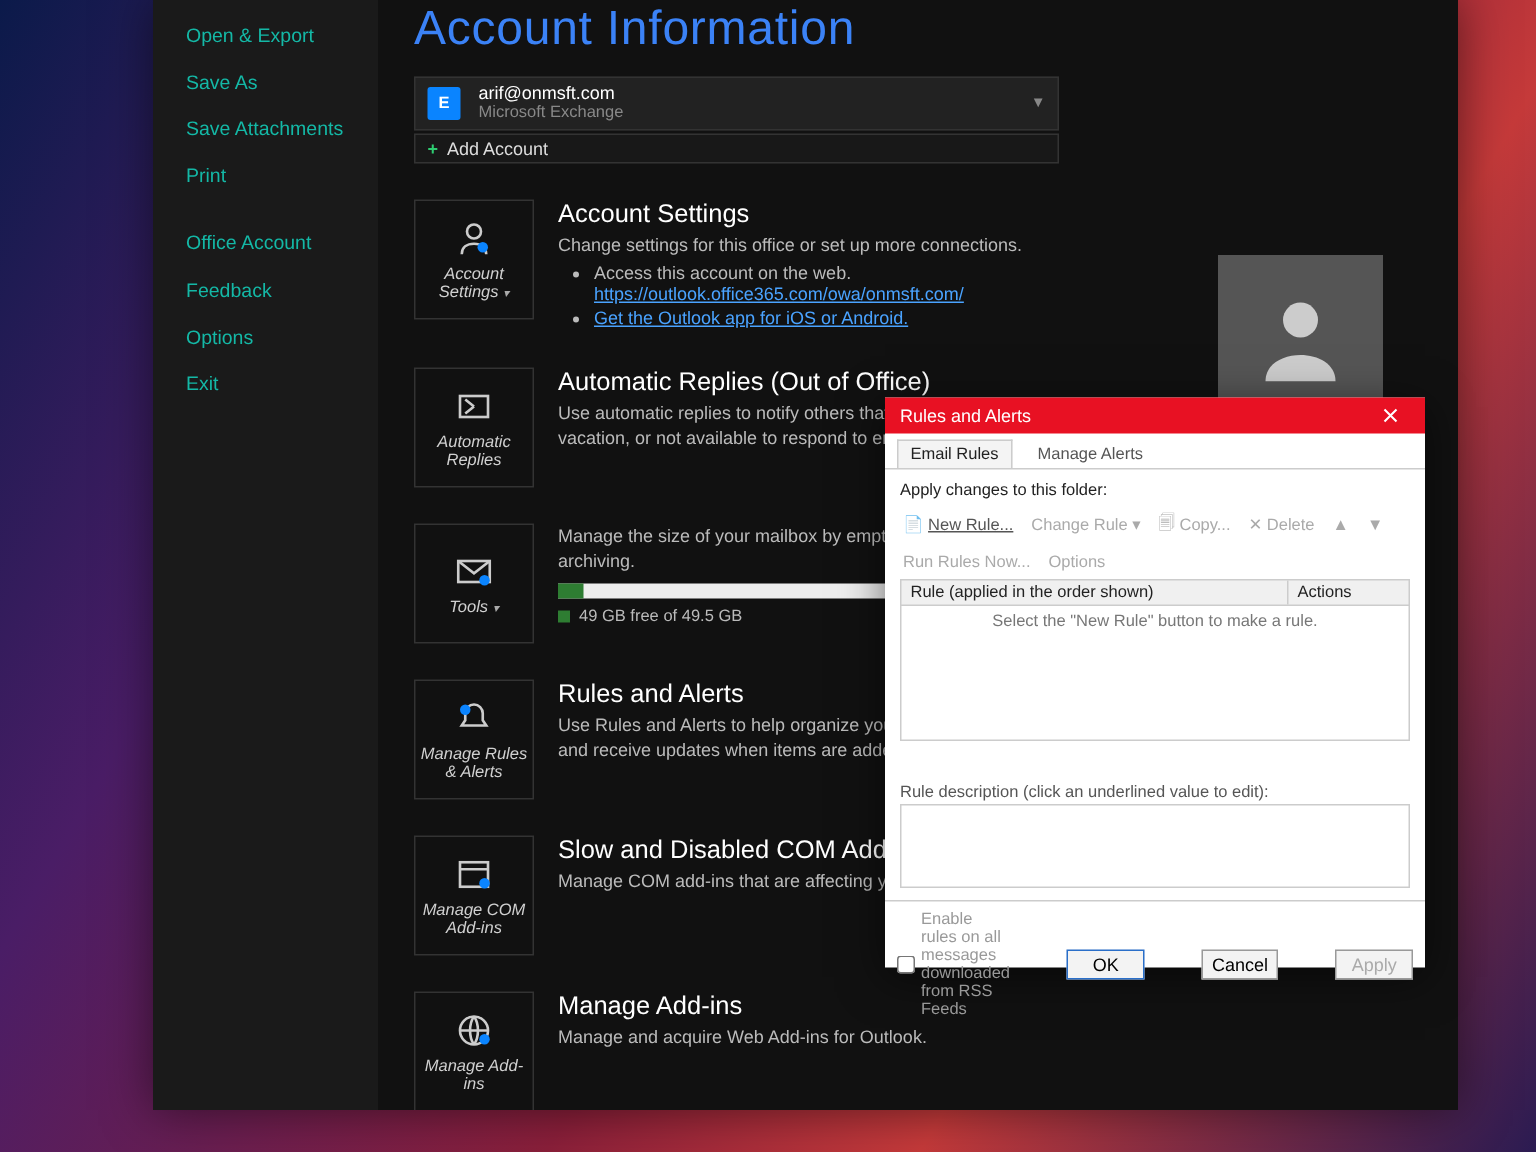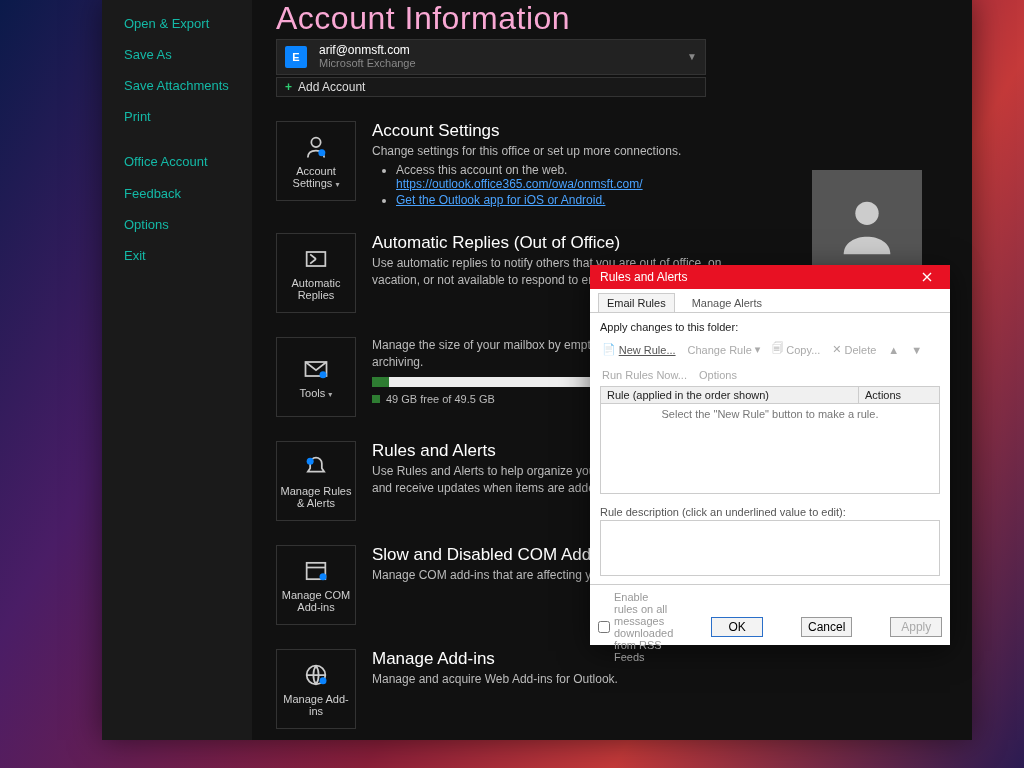--- a/index.html
+++ b/index.html
@@ -33,22 +33,22 @@
   .main {
     flex: 1;
     background: #111;
     padding: 0 24px 24px 24px;
     position: relative;
     overflow: hidden;
   }
   .page-title {
     font-size: 32px;
     font-weight: 300;
-    color: #f9a8d4;
-    margin: 0 0 2px 0;
+    color: #3b82f6;
+    margin: 0 0 14px 0;
     letter-spacing: .5px;
   }
   .acct-row {
     display: flex;
     align-items: center;
     gap: 12px;
     background: #222;
     border: 1px solid #333;
     padding: 3px 8px;
     width: 430px;
@@ -76,20 +76,21 @@
   .plus { color:#2ecc71; font-weight:bold; }
   .block { display:flex; gap:16px; margin-top:24px; }
   .tile {
     width:80px; height:80px;
     border:1px solid #333;
     display:flex; flex-direction:column; align-items:center; justify-content:center;
     gap:4px;
     color:#d0d0d0; font-size:11px; text-align:center;
     cursor:pointer;
     position:relative;
+    font-style:italic;
   }
   .tile svg { width:28px; height:28px; }
   .tile .caret { font-size:8px; color:#aaa; }
   .blk-body h2 { font-size:17px; font-weight:400; color:#fff; margin-bottom:2px; }
   .blk-body p { font-size:12px; color:#bbb; line-height:1.4; max-width:380px; }
   .blk-body ul { margin:4px 0 0 24px; padding:0; }
   .blk-body li { font-size:12px; color:#bbb; margin:2px 0; }
   .blk-body a { color:#4aa3ff; text-decoration:underline; }
   .avatar {
     position:absolute;
@@ -143,21 +144,21 @@
     display:flex; background:#f0f0f0; border:1px solid #ccc; font-size:11px;
   }
   .dlg .list-head div { padding:2px 6px; }
   .dlg .list-head .c1 { flex:1; border-right:1px solid #ccc;}
   .dlg .list-head .c2 { width:80px;}
   .dlg .list-body {
     height:90px; border:1px solid #ccc; border-top:none;
     display:flex; align-items:flex-start; justify-content:center;
     color:#777; font-size:11px; padding-top:4px;
   }
-  .dlg .desc-label { margin-top:12px; color:#555; }
+  .dlg .desc-label { margin-top:28px; color:#555; }
   .dlg .desc-box { height:56px; border:1px solid #ccc; margin-top:2px;}
   .dlg .footer {
     border-top:1px solid #ccc;
     padding:6px 8px;
     display:flex; align-items:center; gap:8px;
   }
   .dlg .chk { display:flex; align-items:center; gap:4px; flex:1; color:#999;}
   .dlg .chk input { width:12px;height:12px;}
   .dlg button.win {
     width:58px; height:20px;

